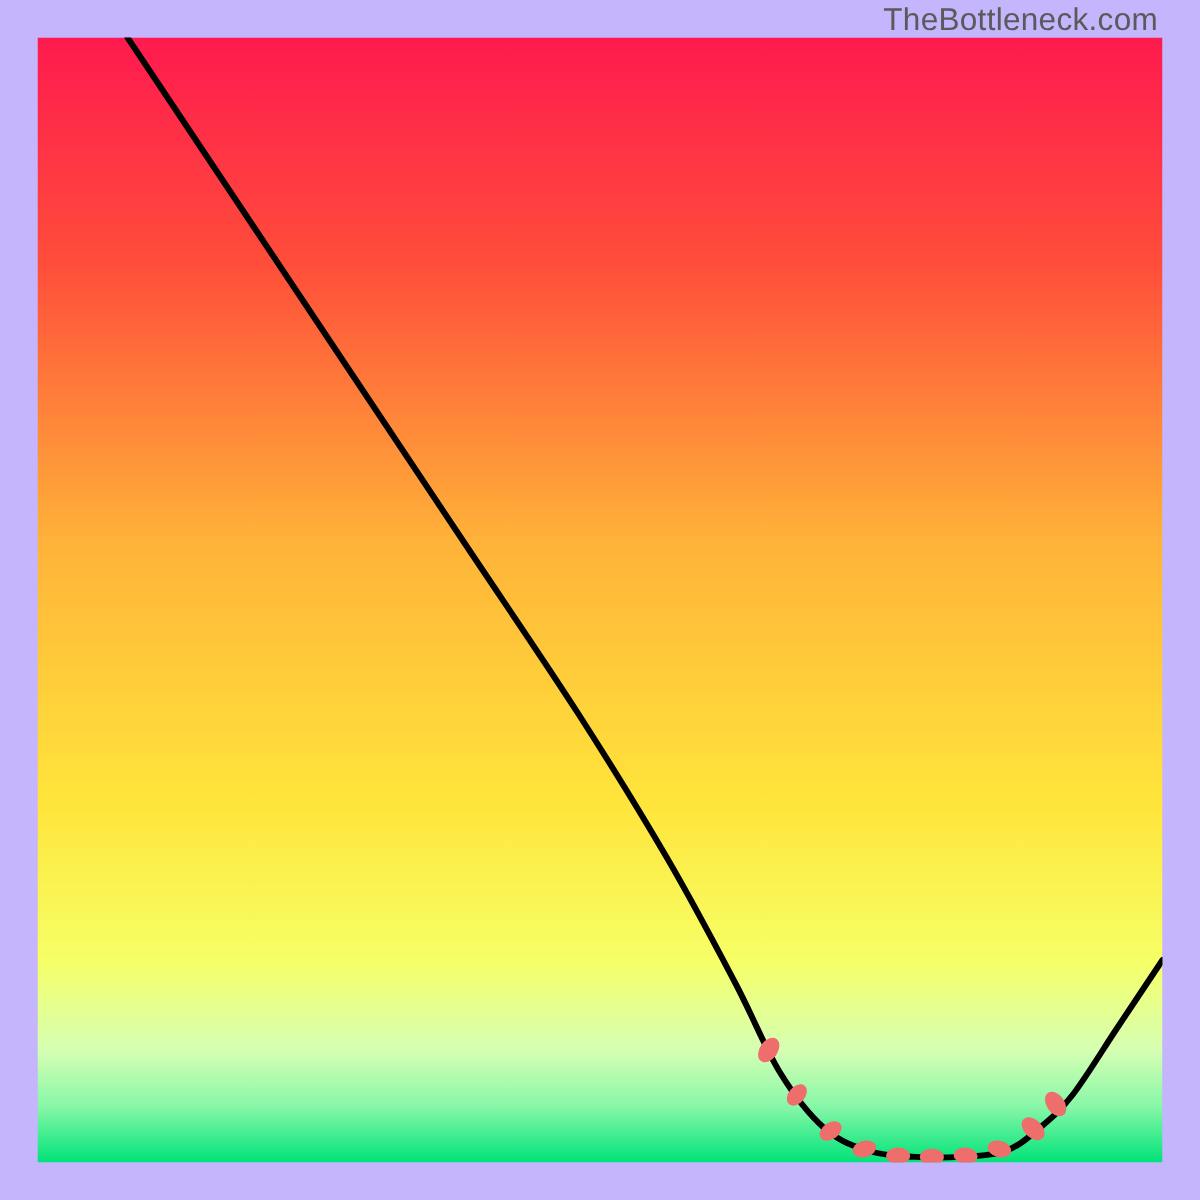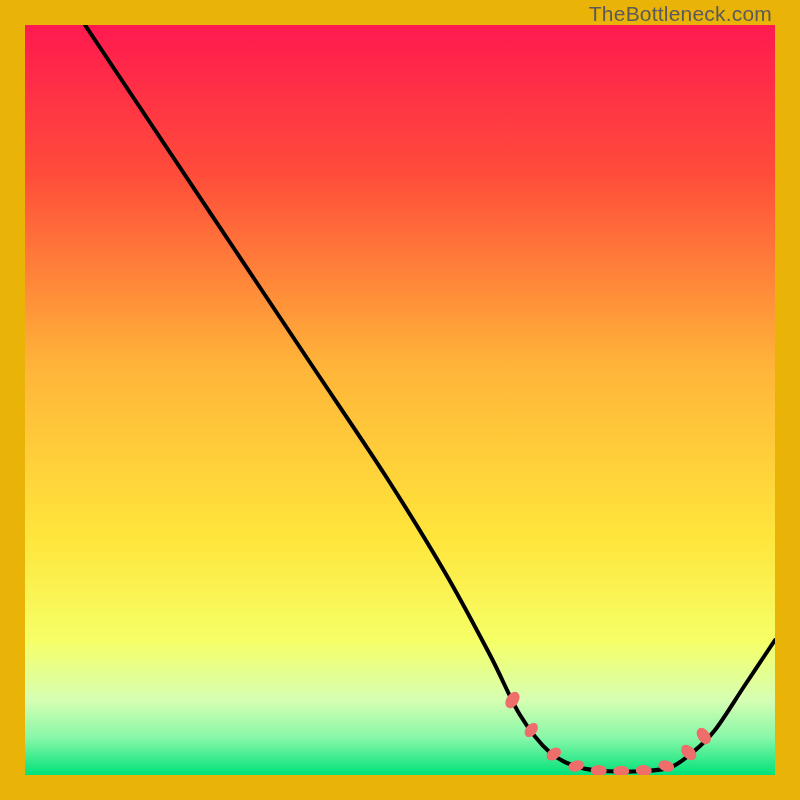--- a/index.html
+++ b/index.html
@@ -9,21 +9,21 @@
     height: 800px;
     background: #000;
     overflow: hidden;
   }
   .frame {
     position: absolute;
     left: 0;
     top: 0;
     width: 800px;
     height: 800px;
-    background: #eab308;
+    background: #c4b5fd;
   }
   .plot {
     position: absolute;
     left: 25px;
     top: 25px;
     width: 750px;
     height: 750px;
   }
   .watermark {
     position: absolute;

